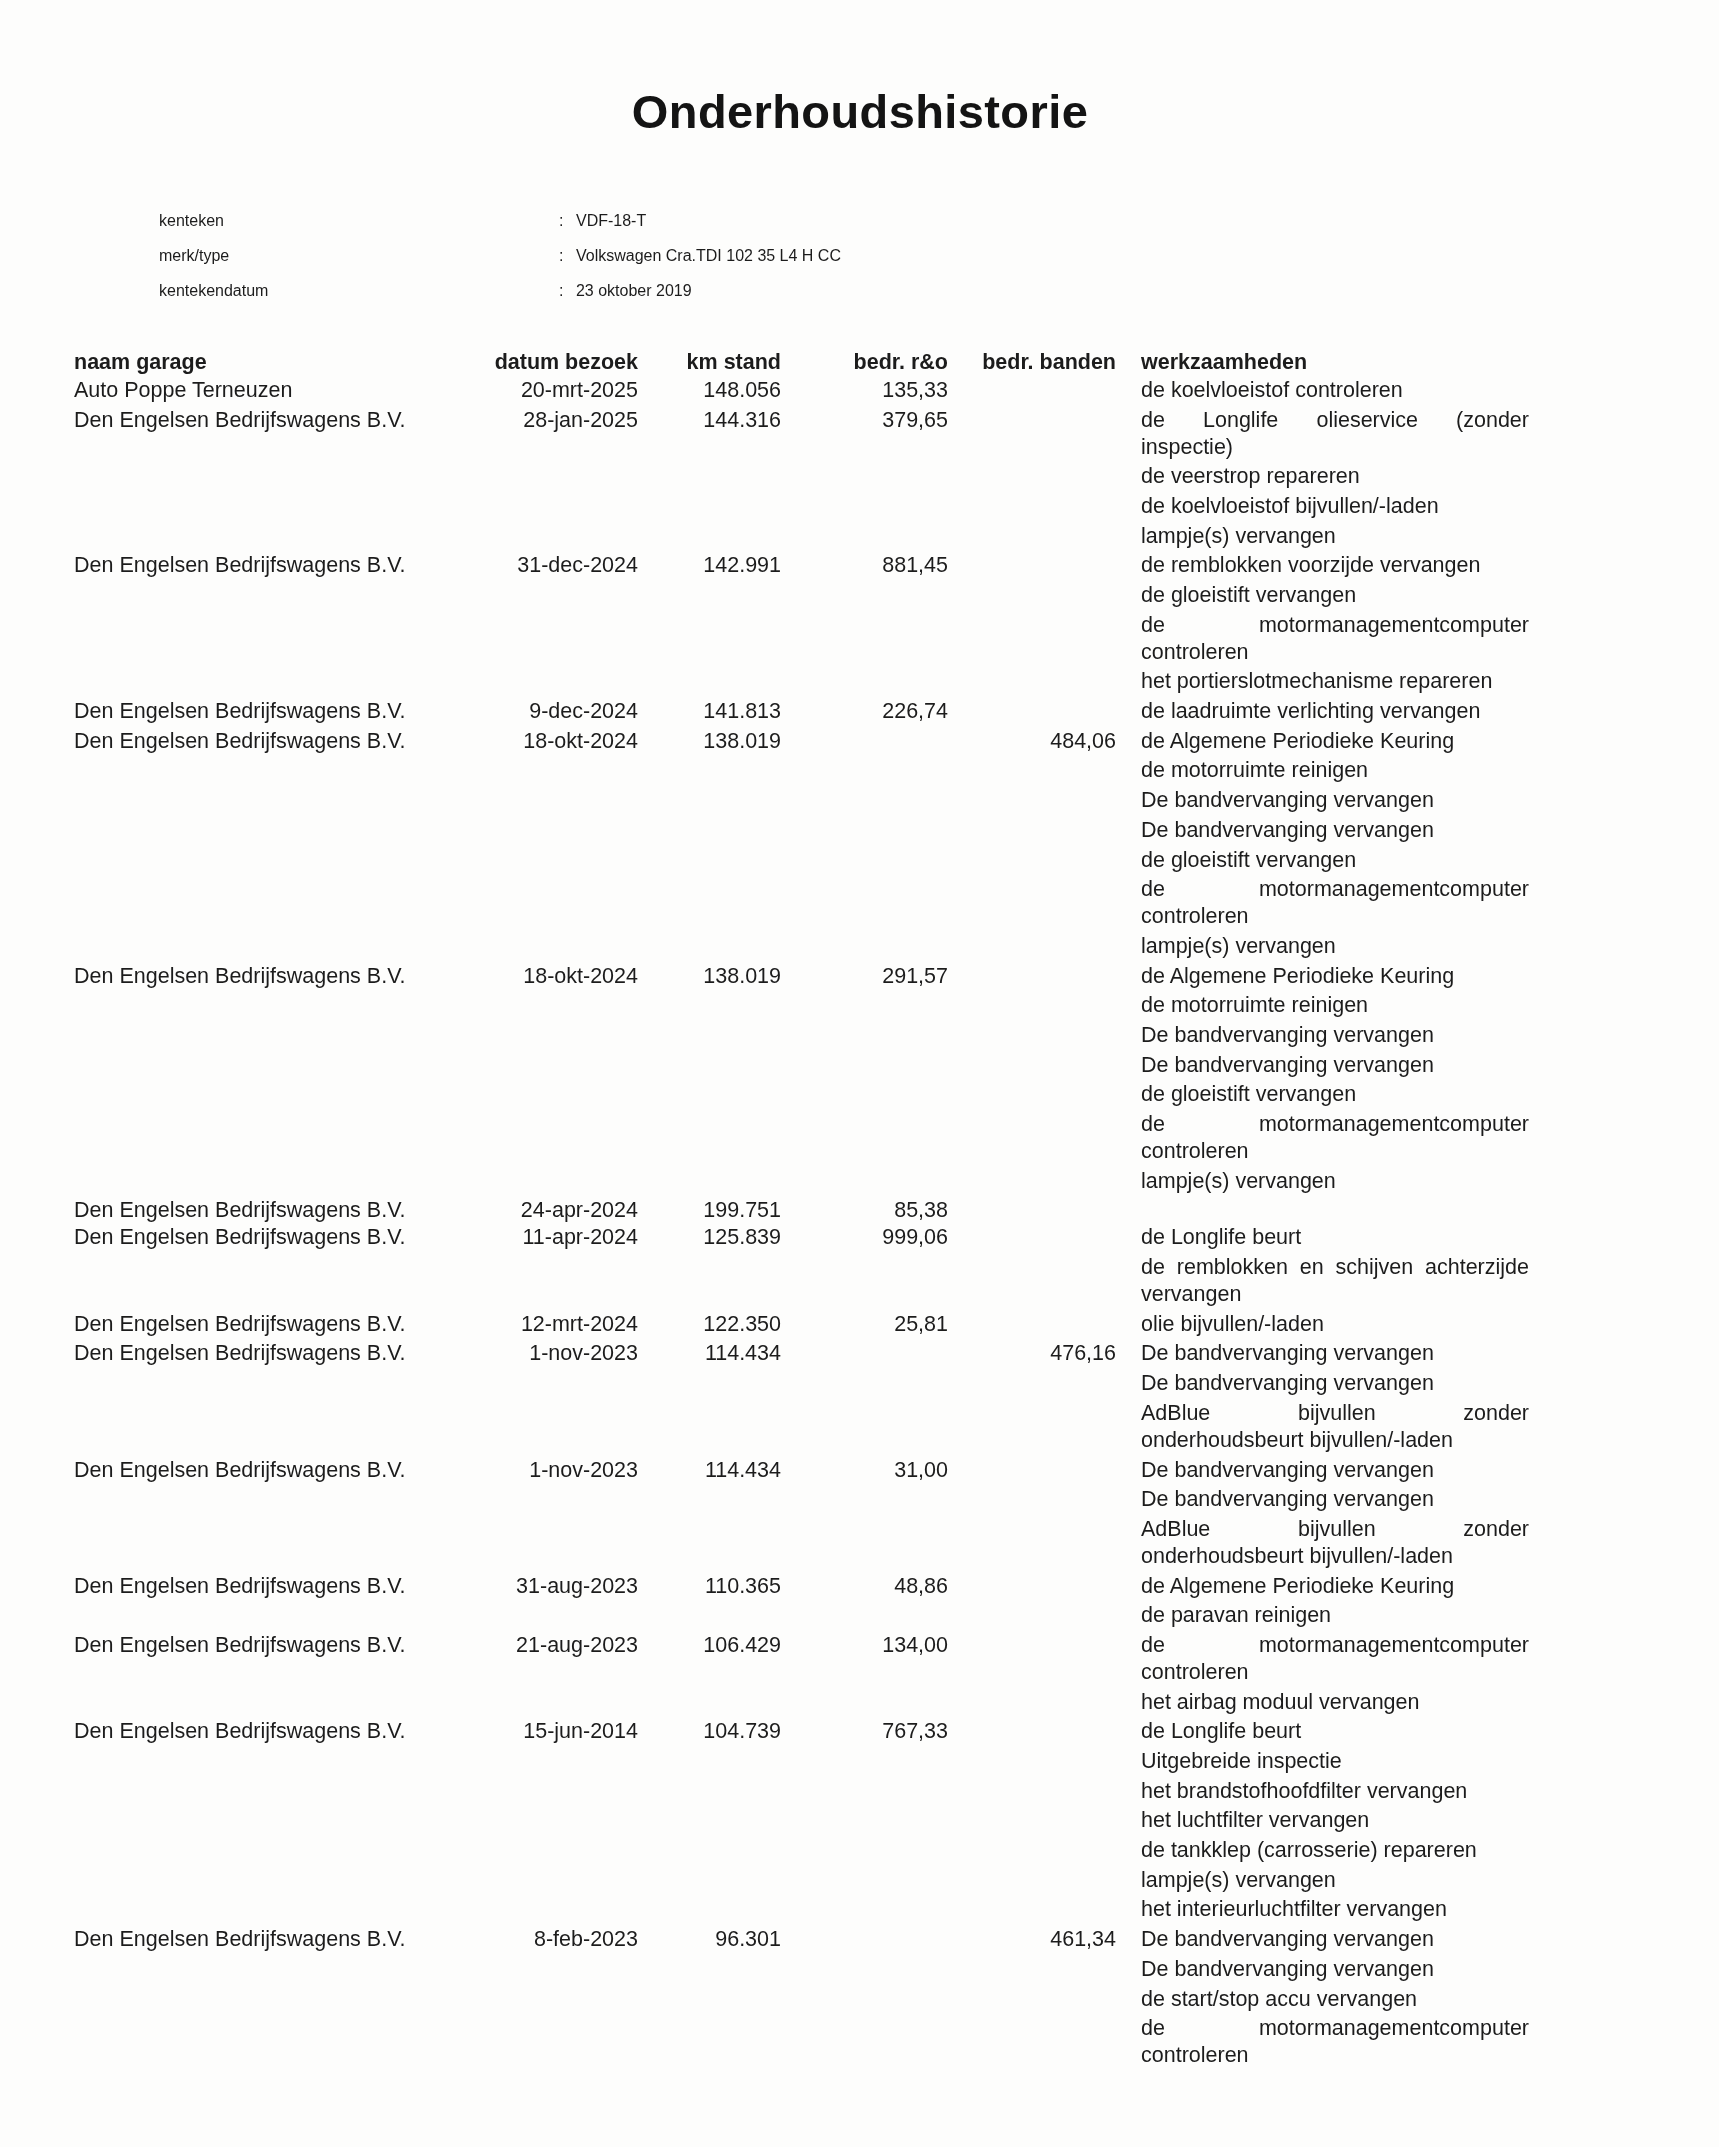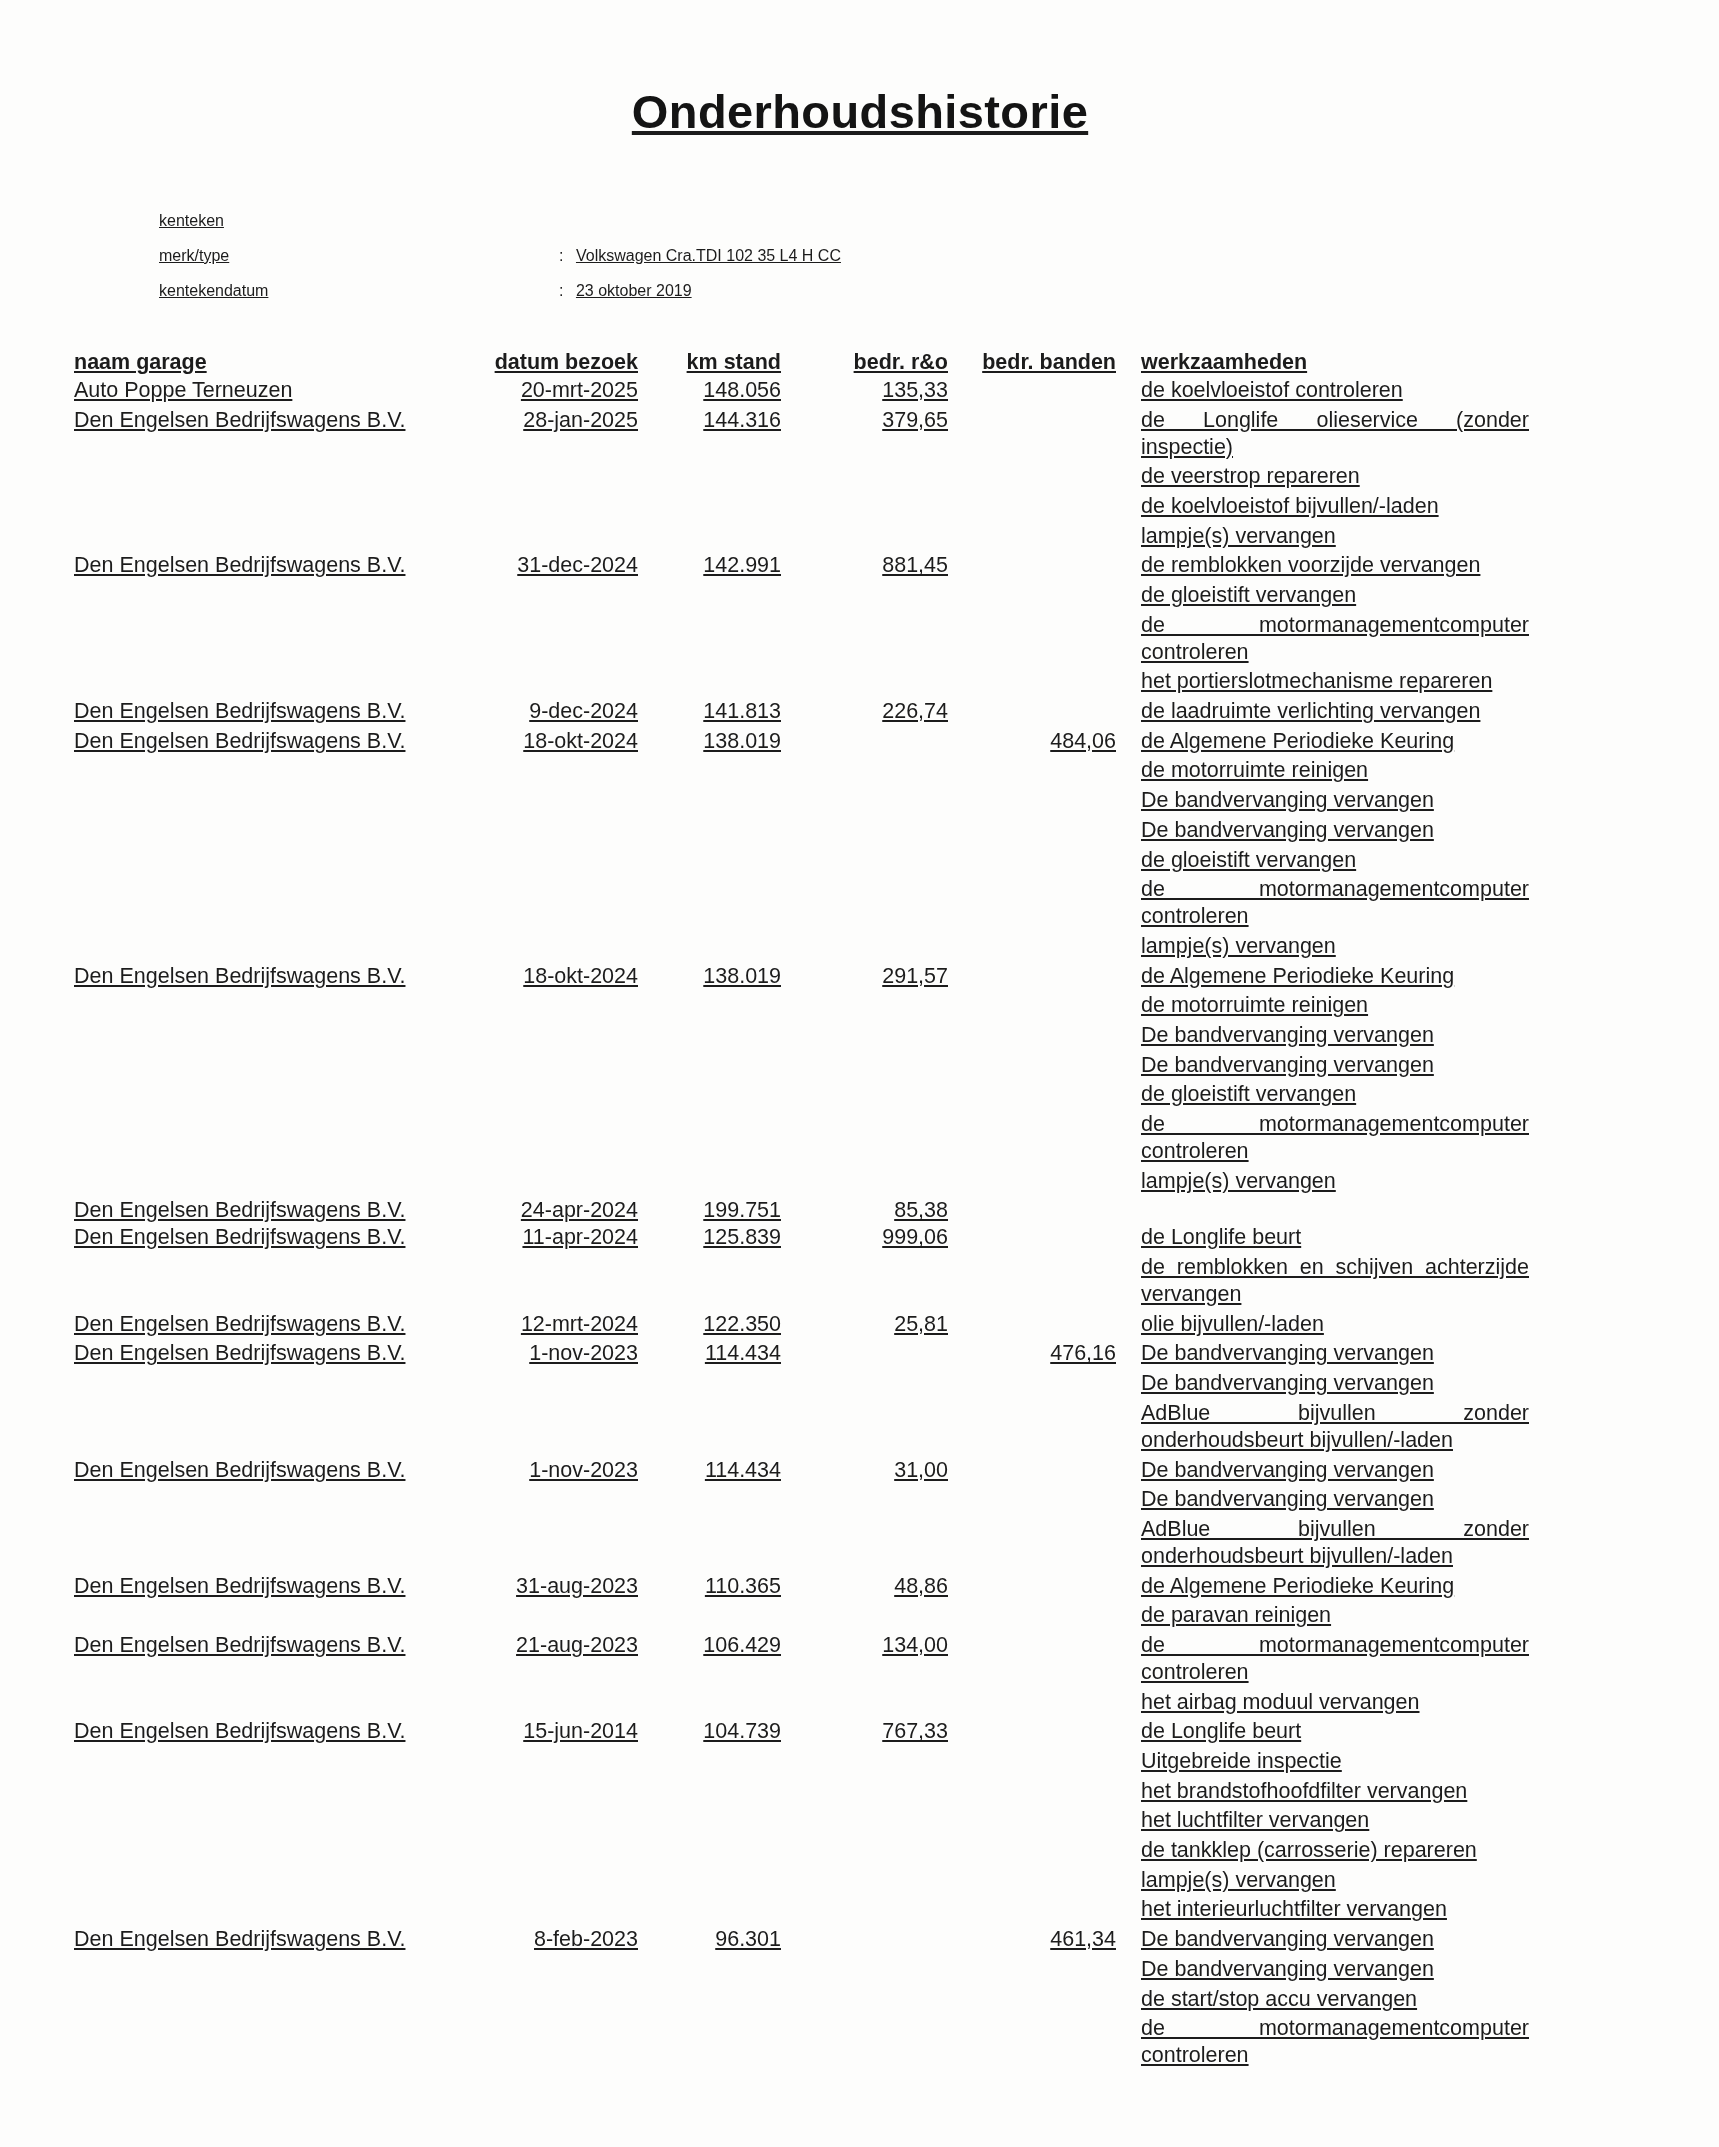--- a/index.html
+++ b/index.html
@@ -6,21 +6,20 @@
   html, body { margin: 0; padding: 0; background: #e9e9e9; }
   .page {
     width: 1720px;
     height: 2148px;
     margin: 0 auto;
     background: #fdfdfc;
     color: #1c1c1c;
     font-family: "Liberation Sans", sans-serif;
     overflow: hidden;
     position: relative;
-    text-decoration: underline;
   }
   .title {
     margin: 0;
     padding-top: 84px;
     text-align: center;
     font-size: 47px;
     font-weight: 700;
     letter-spacing: 0.4px;
     color: #141414;
   }
@@ -54,20 +53,21 @@
 </head>
 <body>
 
 <div class="page">
 
   <h1 class="title">Onderhoudshistorie</h1>
 
   <div class="vehicle-info">
     <div class="vi-row">
       <span>kenteken</span>
+      <span><span class="vi-sep">:</span><span>VDF-18-T</span></span>
     </div>
     <div class="vi-row">
       <span>merk/type</span>
       <span><span class="vi-sep">:</span><span>Volkswagen Cra.TDI 102 35 L4 H CC</span></span>
     </div>
     <div class="vi-row">
       <span>kentekendatum</span>
       <span><span class="vi-sep">:</span><span>23 oktober 2019</span></span>
     </div>
   </div>

